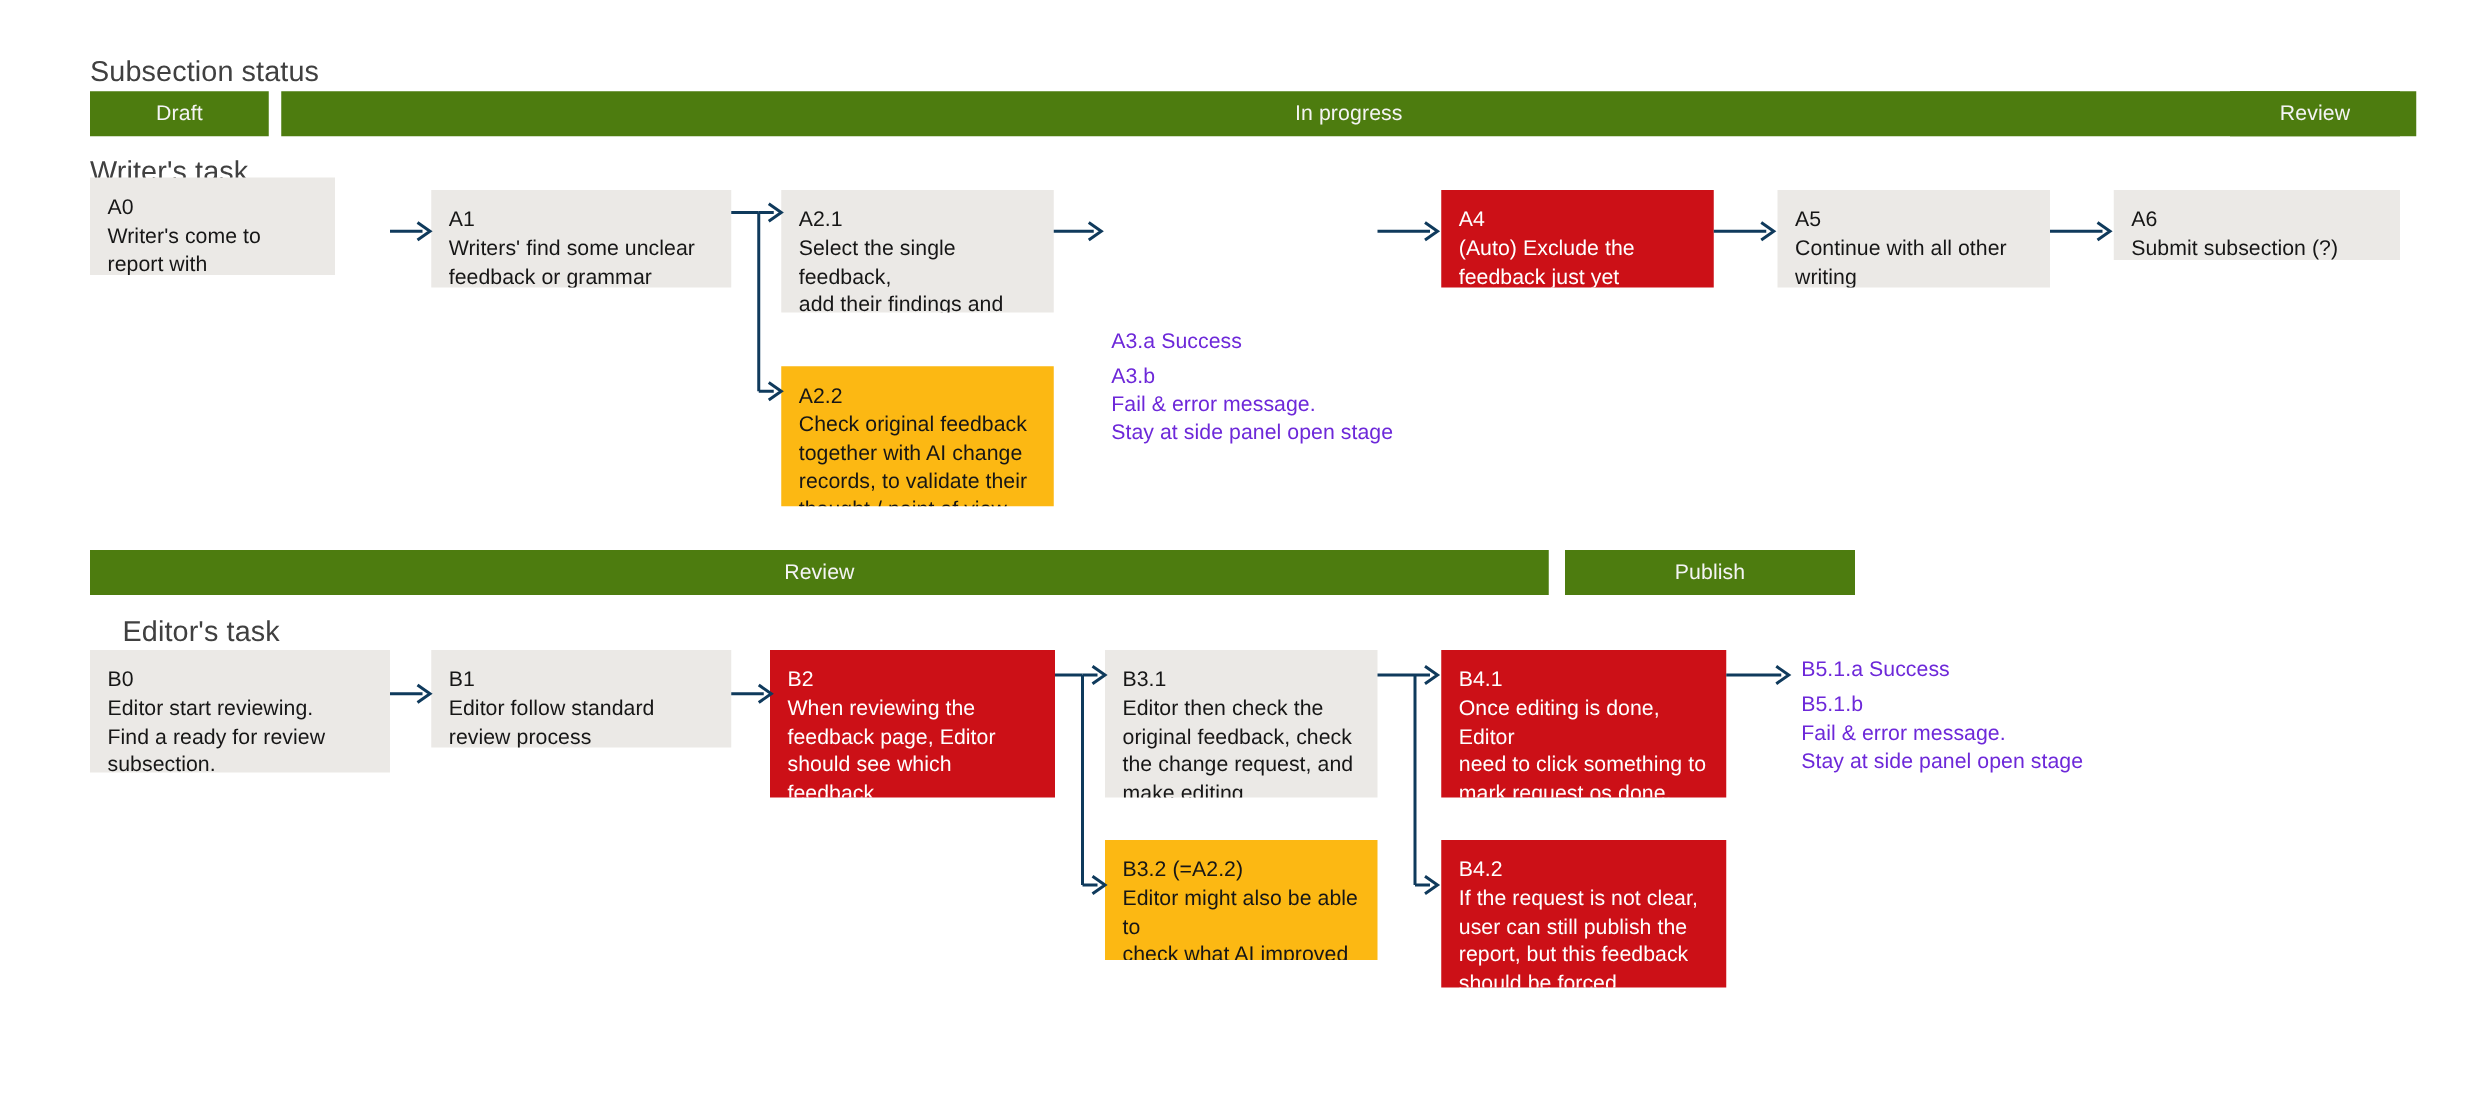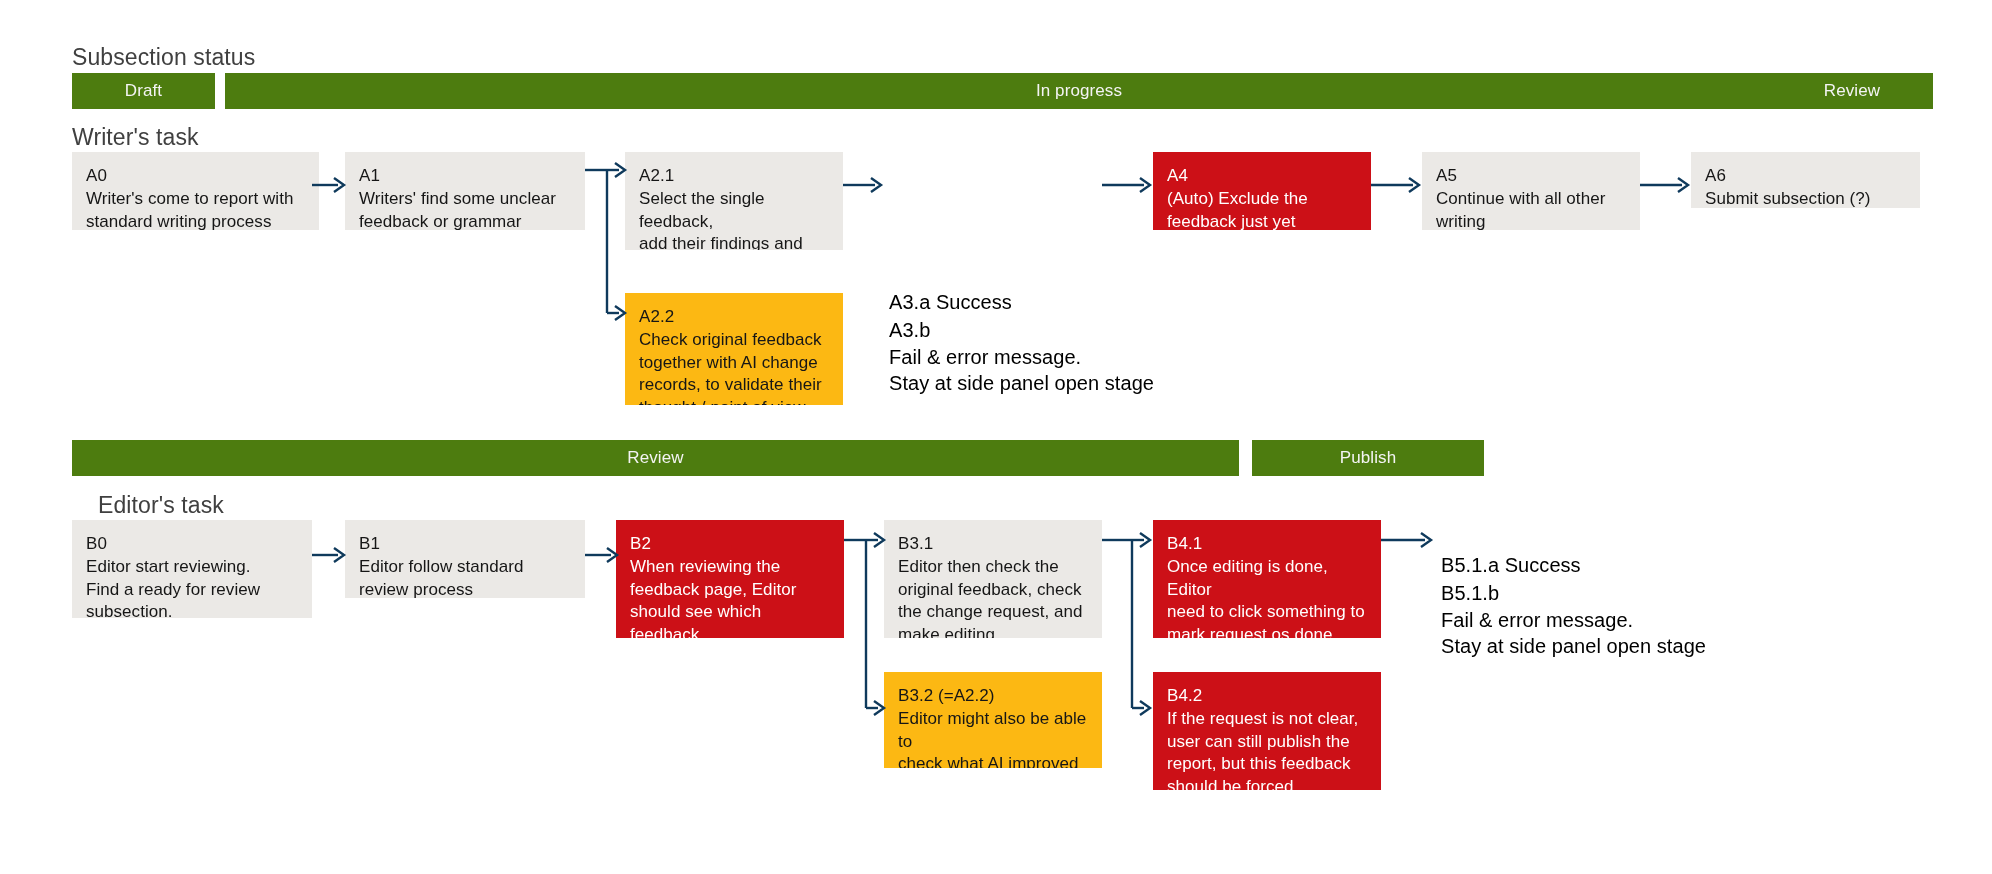--- a/index.html
+++ b/index.html
@@ -55,26 +55,25 @@
   .node .body {
     display: block;
     white-space: pre-line;
   }
   .node.gray   { background: #ebe9e6; color: #161616; }
   .node.yellow { background: #fcb813; color: #161616; }
   .node.red    { background: #cc1017; color: #ffffff; }
 
   
   .annot {
-    font-size: 20px;
+    font-size: 17px;
     line-height: 1.33;
-    color: #000000;
+    color: #6d28d9;
     white-space: pre-line;
     letter-spacing: 0.05px;
-    margin-top: 27px;
   }
 
   
   .conn { position: absolute; overflow: visible; }
   .conn line, .conn polyline, .conn path {
     stroke: #0f3a5c;
     stroke-width: 2.4;
     fill: none;
   }
 </style>
@@ -92,21 +91,21 @@
   <div class="abs status-bar" style="left:225px; top:73px; width:1708px; height:36px;">
     <span>In progress</span>
   </div>
 
   <div class="abs status-bar" style="left:1784px; top:73px; width:136px; height:36px;">
     <span>Review</span>
   </div>
 
   <div class="abs lane-label" style="left:72px; top:124px;">Writer's task</div>
 
-  <div class="abs node gray" style="left:72px; top:152px; width:247px; height:78px;">
+  <div class="abs node gray" style="left:72px; top:142px; width:196px; height:78px;">
     <span class="code">A0</span>
     <span class="body">Writer's come to report with
 standard writing process</span>
   </div>
 
   <div class="abs node gray" style="left:345px; top:152px; width:240px; height:78px;">
     <span class="code">A1</span>
     <span class="body">Writers' find some unclear
 feedback or grammar
 mistake</span>

